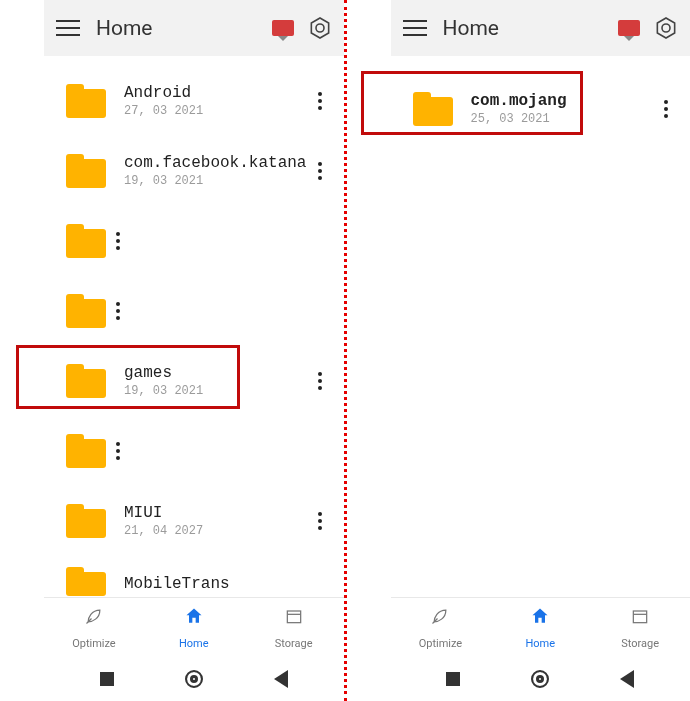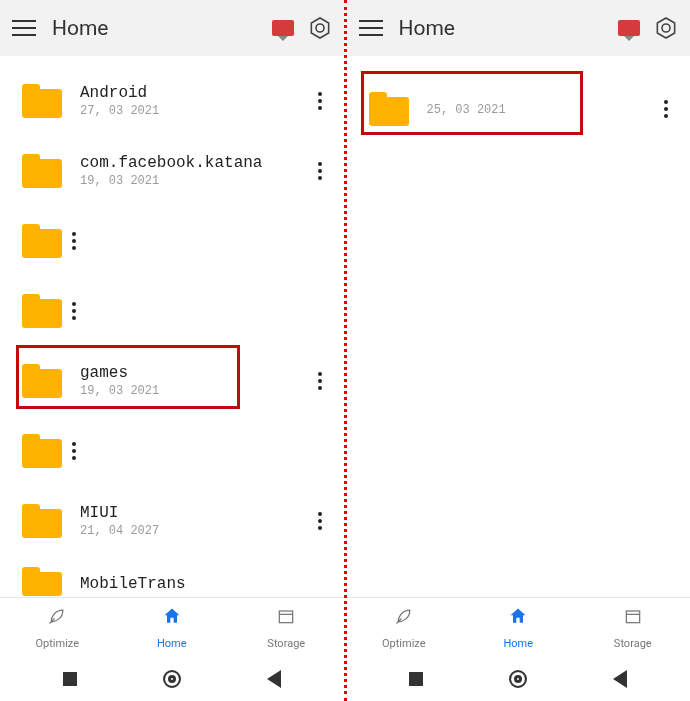--- a/index.html
+++ b/index.html
@@ -15,20 +15,21 @@
     display: flex;
     width: 690px;
     height: 701px;
   }
   .pane {
     flex: 1;
     display: flex;
     flex-direction: column;
     position: relative;
     background: #fff;
+    padding-left: 44px;
   }
   .divider {
     width: 0;
     border-left: 3px dotted #e60000;
     height: 701px;
   }
   .topbar {
     height: 56px;
     background: #f2f2f2;
     display: flex;
@@ -346,20 +347,21 @@
             <polygon points="12,2 20.66,7 20.66,17 12,22 3.34,17 3.34,7"></polygon>
             <circle cx="12" cy="12" r="4"></circle>
           </svg>
         </span>
       </div>
     </div>
     <div class="file-list">
       <div class="file-row" style="margin-top:8px;">
         <div class="folder-icon"></div>
         <div class="file-info">
+          <div class="file-name bold">com.mojang</div>
           <div class="file-date">25, 03 2021</div>
         </div>
         <div class="row-menu">
             <span></span>
             <span></span>
             <span></span>
           </div>
       </div>
     </div>
     <div class="hl-right"></div>

